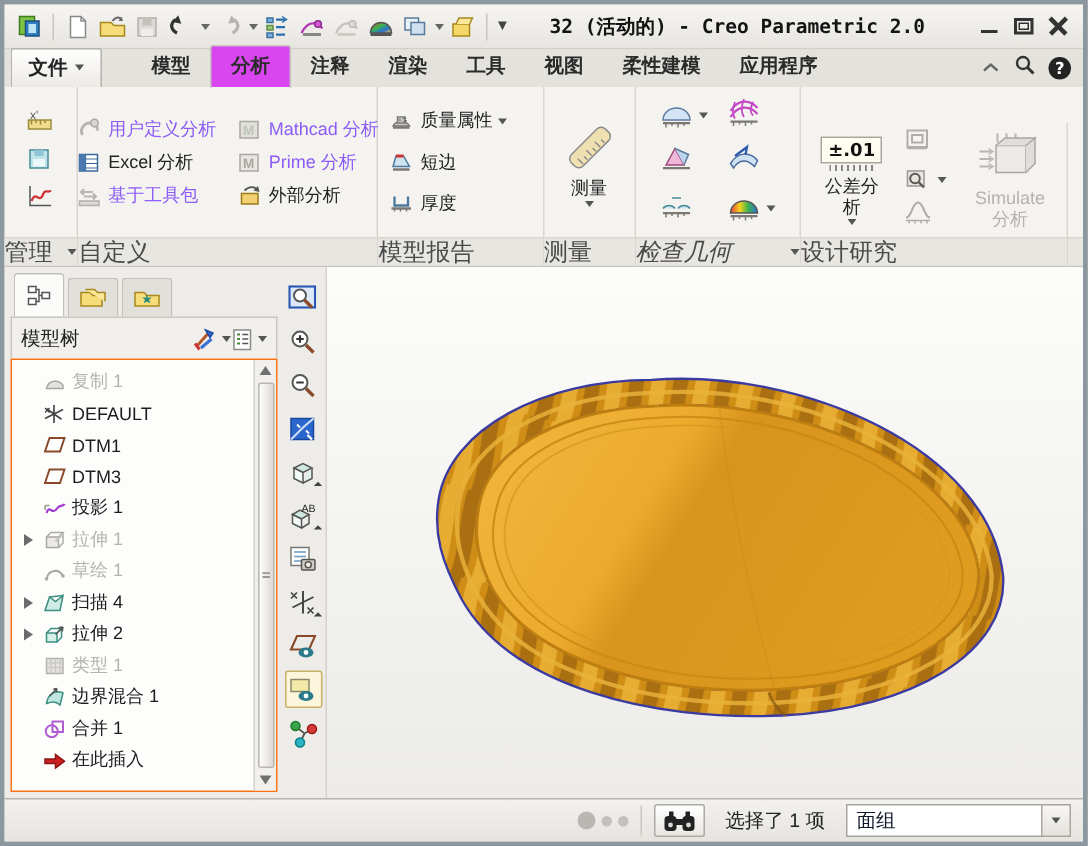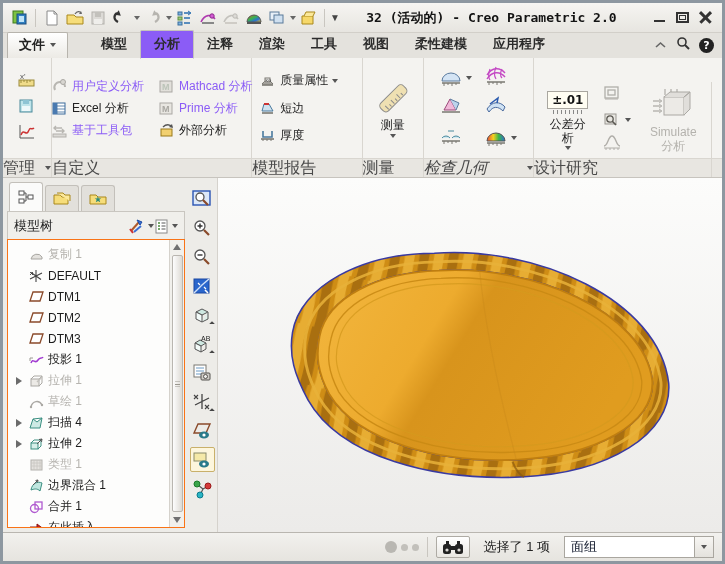--- a/index.html
+++ b/index.html
@@ -22,21 +22,21 @@
   .wb-rest::before{content:"";position:absolute;inset:3px;border:1px solid #333;}
   .wb-close::before,.wb-close::after{content:"";position:absolute;left:-1px;top:4px;width:15px;height:2.5px;background:#333;}
   .wb-close::before{transform:rotate(45deg);} .wb-close::after{transform:rotate(-45deg);}
 
   
   .tabrow{height:25px;flex:0 0 25px;display:flex;align-items:flex-end;background:#e4e2dd;padding:0 4px;position:relative;}
   .filebtn{display:flex;align-items:center;gap:5px;background:linear-gradient(#ffffff,#eceae5);
            border:1px solid #b7b4ad;border-bottom:none;border-radius:2px 2px 0 0;padding:3px 11px 4px;
            font-size:13px;font-weight:bold;color:#222;margin-right:20px;}
   .tab{padding:4px 13px 5px;font-size:13px;font-weight:bold;color:#2b2b2b;}
-  .tab.active{background:#8b5cf6;border:1px solid #c5c2bc;border-bottom:1px solid #f4f3f0;border-radius:2px 2px 0 0;margin-bottom:-1px;}
+  .tab.active{background:#d946ef;border:1px solid #c5c2bc;border-bottom:1px solid #f4f3f0;border-radius:2px 2px 0 0;margin-bottom:-1px;}
   .tabtools{position:absolute;right:8px;top:3px;display:flex;gap:9px;align-items:center;}
 
   
   .ribbon{flex:0 0 103px;display:flex;background:#f4f3f0;border-bottom:1px solid #c7c4be;}
   .rgroup{display:flex;flex-direction:column;border-right:1px solid #d9d6d0;}
   .rbody{flex:1;display:flex;padding:3px 5px;align-items:center;}
   .rlabel{height:19px;flex:0 0 19px;background:#e8e6e1;border-top:1px solid #d9d6d0;
           font-size:16px;color:#4a4a4a;display:flex;align-items:center;justify-content:space-between;gap:4px;}
   .caret{width:0;height:0;border-left:3px solid transparent;border-right:3px solid transparent;border-top:4px solid #555;}
   .sbtn{display:flex;align-items:center;gap:4px;font-size:12px;color:#222;padding:1px 2px;white-space:nowrap;}
@@ -578,29 +578,20 @@
               </span>
             <span>DTM1</span>
           </div>
           <div class="trow">
             <span class="arrowslot"></span>
             <span class="ticon">
                 <svg width="15" height="13">
                   <path d="M1 11 L4 2 L14 2 L11 11 Z" fill="#fff" stroke="#8a4a2a" stroke-width="1.3"></path>
                 </svg>
               </span>
-            <span>DTM2</span>
-          </div>
-          <div class="trow">
-            <span class="arrowslot"></span>
-            <span class="ticon">
-                <svg width="15" height="13">
-                  <path d="M1 11 L4 2 L14 2 L11 11 Z" fill="#fff" stroke="#8a4a2a" stroke-width="1.3"></path>
-                </svg>
-              </span>
             <span>DTM3</span>
           </div>
           <div class="trow">
             <span class="arrowslot"></span>
             <span class="ticon">
                 <svg width="15" height="14">
                   <path d="M1 5 h3 M1 5 v3" stroke="#9a9892"></path>
                   <path d="M2 10 C4 4 6 12 9 7 C11 4 13 6 14 4" fill="none" stroke="#a03ad0" stroke-width="1.5"></path>
                 </svg>
               </span>

